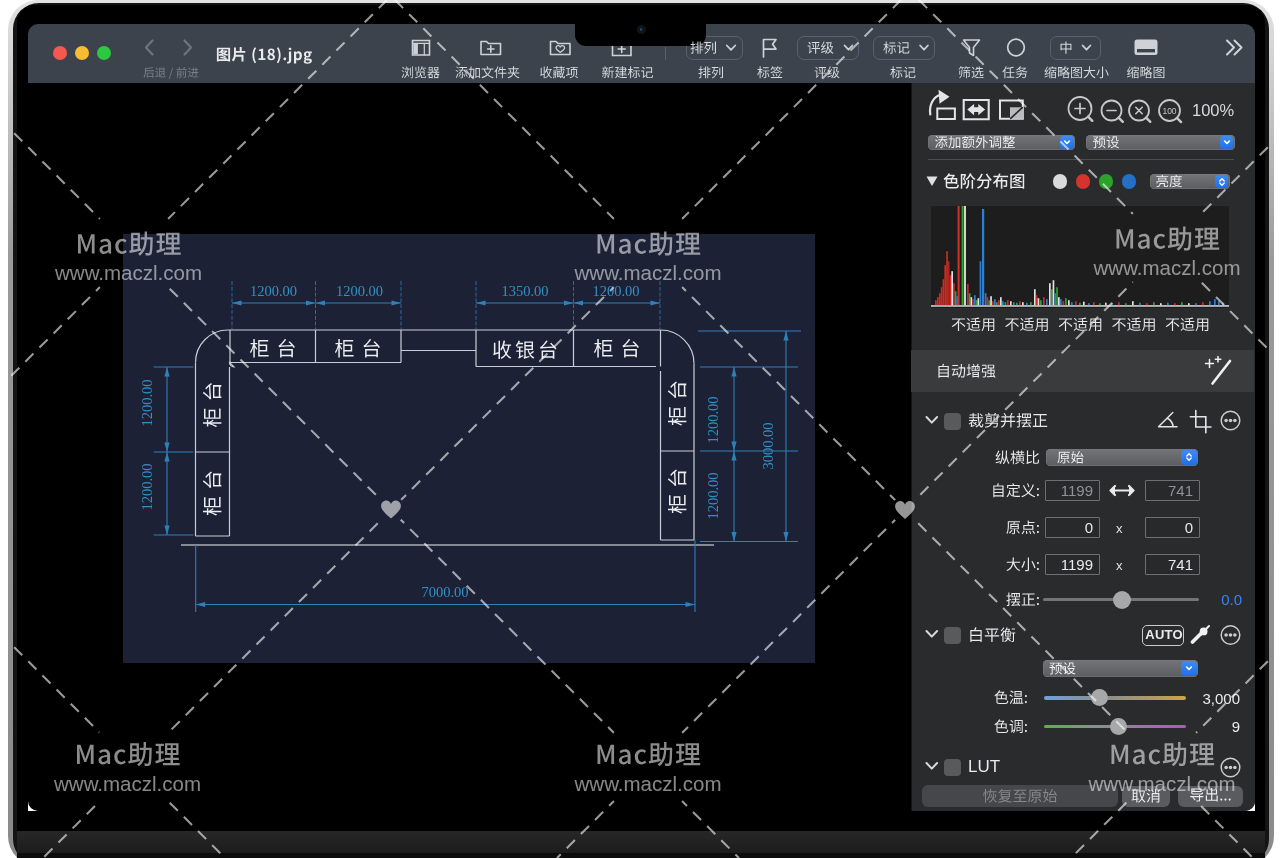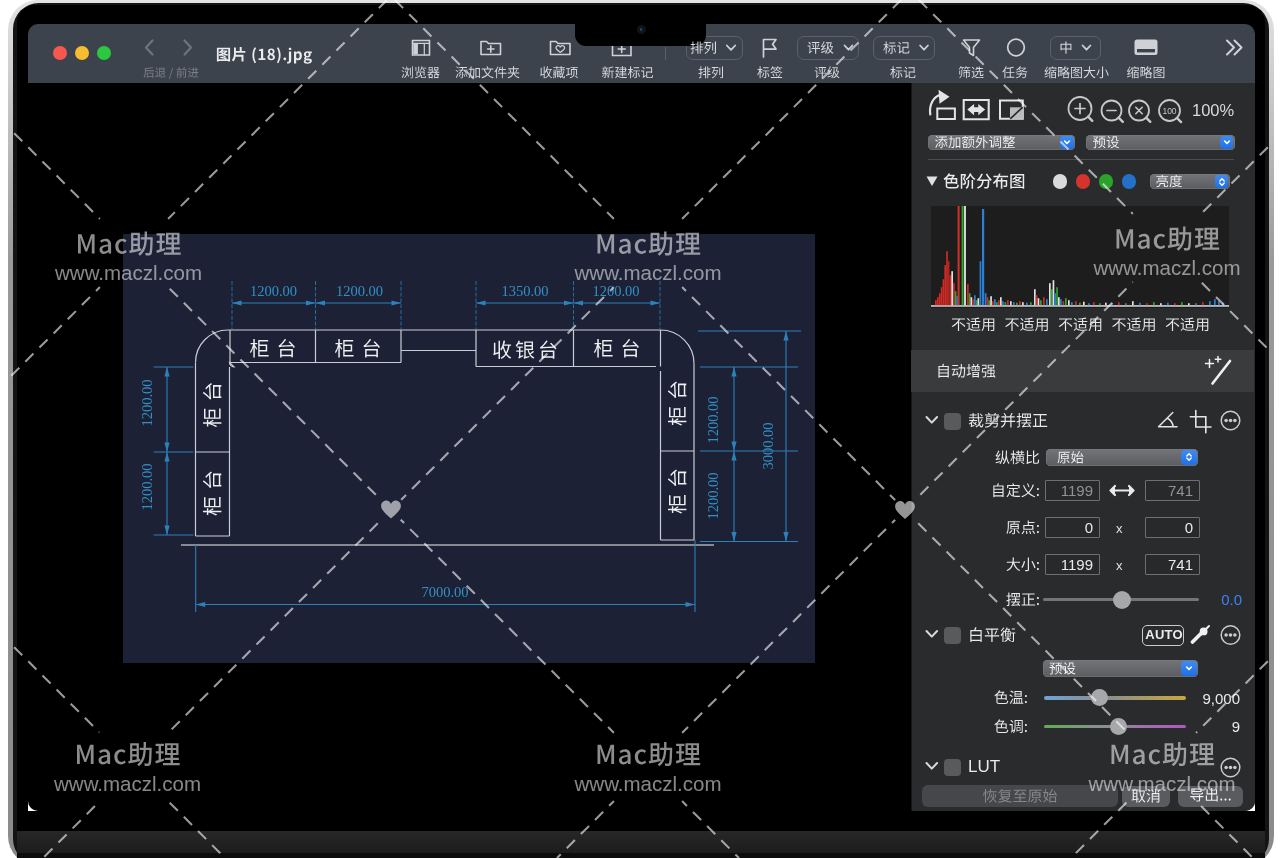--- a/index.html
+++ b/index.html
@@ -155,21 +155,21 @@
 <div class="abs" style="left:1113px;top:590.5px;width:18px;height:18px;border-radius:50%;background:#a6a8aa;"></div>
 <div class="abs" style="left:1200px;top:591px;width:42px;height:17px;color:#3b82f6;font-size:15px;text-align:right;">0.0</div>
 <div class="abs" style="left:1142px;top:624.5px;width:42px;height:21px;border:1.5px solid #c9cbcd;border-radius:5px;box-sizing:border-box;color:#e8eaec;font-size:13px;font-weight:bold;text-align:right;line-height:18px;letter-spacing:.3px;">AUTO</div>
 <div class="abs" style="left:1043px;top:659.5px;width:155px;height:17.5px;border-radius:4.5px;background:linear-gradient(180deg,#727477,#5b5d60);box-shadow:inset 0 0 0 0.5px #7b7d80;"></div>
     <div class="abs" style="left:1181.3px;top:660.5px;width:15.5px;height:15.5px;border-radius:4px;background:linear-gradient(180deg,#3e8bf2,#1f6fe8);"></div>
     <svg class="abs" style="left:1184.05px;top:663.25px" width="10" height="10" viewBox="0 0 10 10">
       <path d="M2.6 4 L5 6.4 L7.4 4" stroke="#fff" stroke-width="1.6" fill="none" stroke-linecap="round" stroke-linejoin="round"></path>
     </svg>
 <div class="abs" style="left:1044px;top:696px;width:142px;height:3.5px;border-radius:2px;background:linear-gradient(90deg,#6ea3d8,#8c8e90 40%,#8c8e90 45%,#c9a63f);"></div>
 <div class="abs" style="left:1091px;top:689px;width:17px;height:17px;border-radius:50%;background:#a6a8aa;"></div>
-<div class="abs" style="left:1190px;top:689.5px;width:50px;height:17px;color:#e8eaec;font-size:15px;text-align:right;">9,000</div>
+<div class="abs" style="left:1190px;top:689.5px;width:50px;height:17px;color:#e8eaec;font-size:15px;text-align:right;">3,000</div>
 <div class="abs" style="left:1044px;top:724.5px;width:142px;height:3.5px;border-radius:2px;background:linear-gradient(90deg,#5fae53,#8c8e90 40%,#8c8e90 45%,#b254c4);"></div>
 <div class="abs" style="left:1110px;top:717.5px;width:17px;height:17px;border-radius:50%;background:#a6a8aa;"></div>
 <div class="abs" style="left:1190px;top:718px;width:50px;height:17px;color:#e8eaec;font-size:15px;text-align:right;">9</div>
 <div class="abs" style="left:968px;top:757px;width:60px;height:20px;color:#e8eaec;font-size:17px;">LUT</div>
 <div class="abs" style="left:922px;top:785px;width:196px;height:22px;border-radius:6px;background:#46474a;"></div>
 <div class="abs" style="left:1122px;top:785.5px;width:48px;height:21px;border-radius:6px;background:#5a5b5e;"></div>
 <div class="abs" style="left:1178px;top:785.5px;width:65px;height:21px;border-radius:6px;background:#5a5b5e;"></div>
 <svg class="abs" style="left:123px;top:234px" width="692" height="429" viewBox="0 0 692 429">
 <rect x="0" y="0" width="692" height="429" fill="#1c2136"></rect>
 <path d="M105 96 A32.5 32.5 0 0 0 72.5 128.5 M537.5 96 A33.5 33.5 0 0 1 571 129.5" stroke="#c9ced6" stroke-width="1.2" fill="none"></path>

